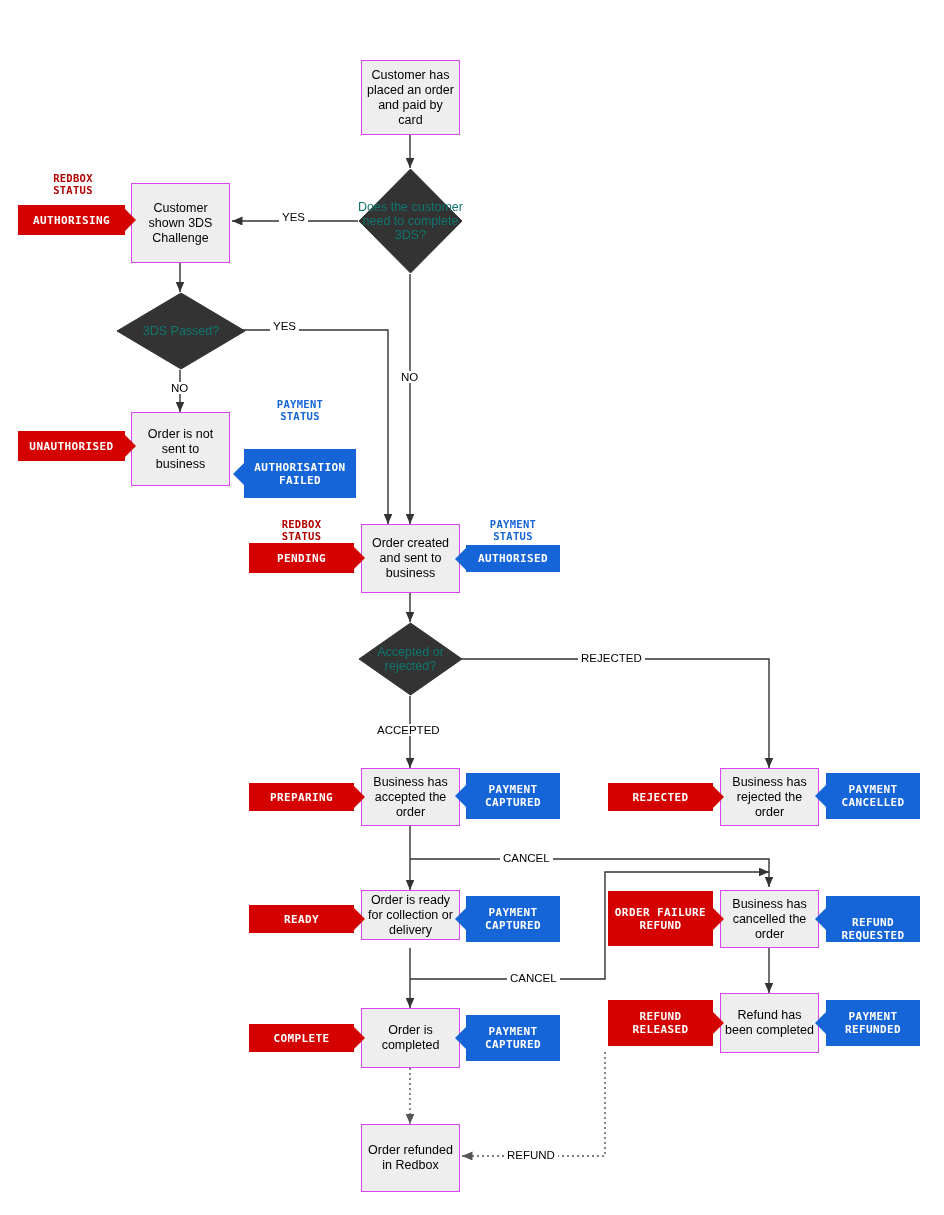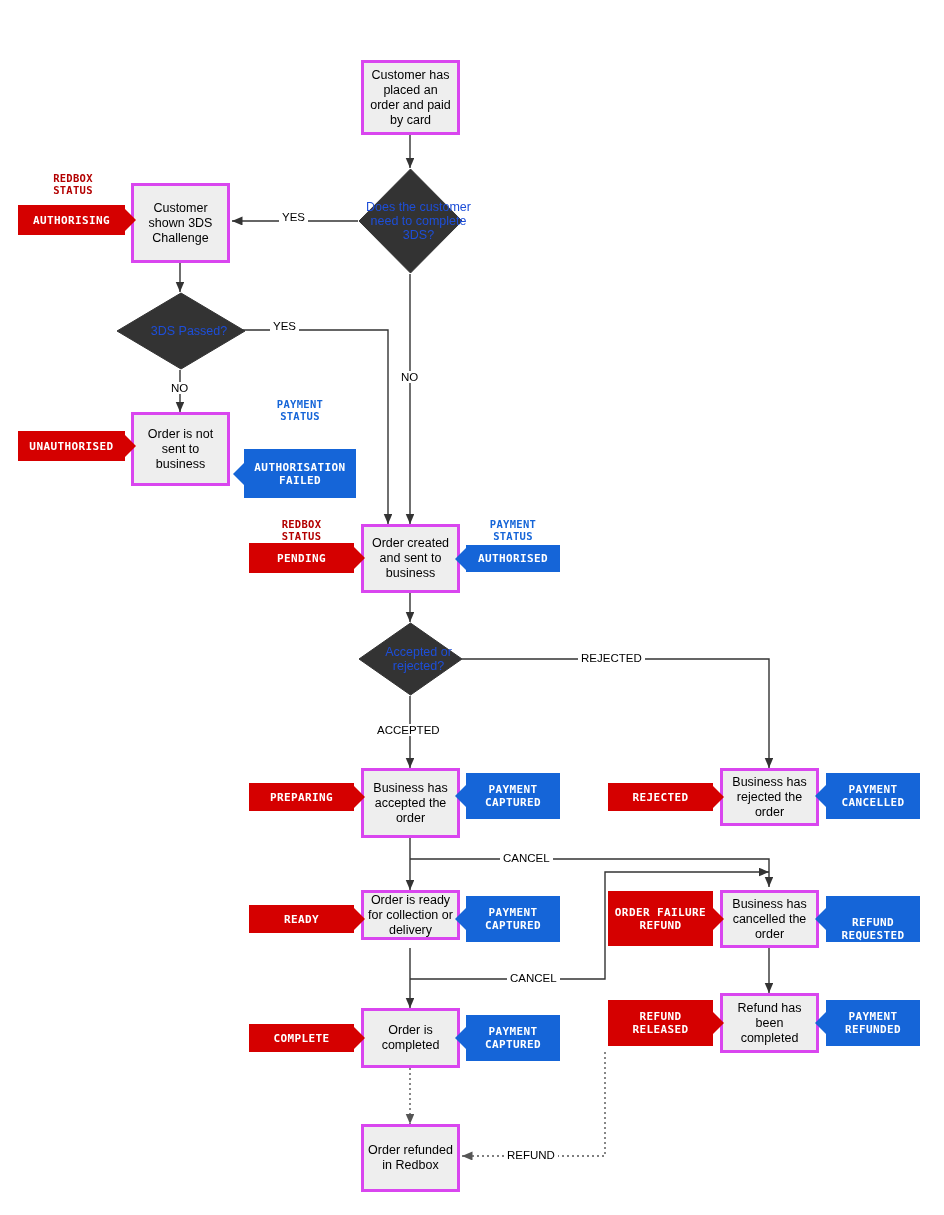--- a/index.html
+++ b/index.html
@@ -28,43 +28,43 @@
   .node {
     position: absolute;
     box-sizing: border-box;
     display: flex;
     align-items: center;
     justify-content: center;
     text-align: center;
   }
   .process {
     background: #eeeeee;
-    border: 3px solid #d946ef;
+    border: 1px solid #d946ef;
     color: #000000;
     font-size: 12.5px;
     line-height: 15px;
     padding: 4px;
   }
   .decision-wrap {
     position: absolute;
   }
   .decision-shape {
     position: absolute;
     left: 0; top: 0;
     width: 100%; height: 100%;
   }
   .decision-label {
     position: absolute;
-    left: 8px; top: 0;
+    left: 0; top: 0;
     width: 100%; height: 100%;
     display: flex;
     align-items: center;
     justify-content: center;
     text-align: center;
-    color: #1d4ed8;
+    color: #0f766e;
     font-size: 12.5px;
     line-height: 14px;
     font-family: "Liberation Sans", sans-serif;
   }
   .tag {
     position: absolute;
     box-sizing: border-box;
     display: flex;
     align-items: center;
     justify-content: center;
@@ -203,21 +203,21 @@
     <span>Order created and sent to business</span>
   </div>
 
   <div class="decision-wrap" style="left:358px; top:622px; width:105px; height:74px;">
     <svg class="decision-shape" viewBox="0 0 105 74">
       <polygon points="52.5,1 104,37 52.5,73 1,37" fill="#333333" stroke="#333333" stroke-width="1"></polygon>
     </svg>
     <div class="decision-label">Accepted or rejected?</div>
   </div>
 
-  <div class="node process" style="left:361px; top:768px; width:99px; height:70px;">
+  <div class="node process" style="left:361px; top:768px; width:99px; height:58px;">
     <span>Business has accepted the order</span>
   </div>
 
   <div class="node process" style="left:720px; top:768px; width:99px; height:58px;">
     <span>Business has rejected the order</span>
   </div>
 
   <div class="node process" style="left:361px; top:890px; width:99px; height:50px;">
     <span>Order is ready for collection or delivery</span>
   </div>

